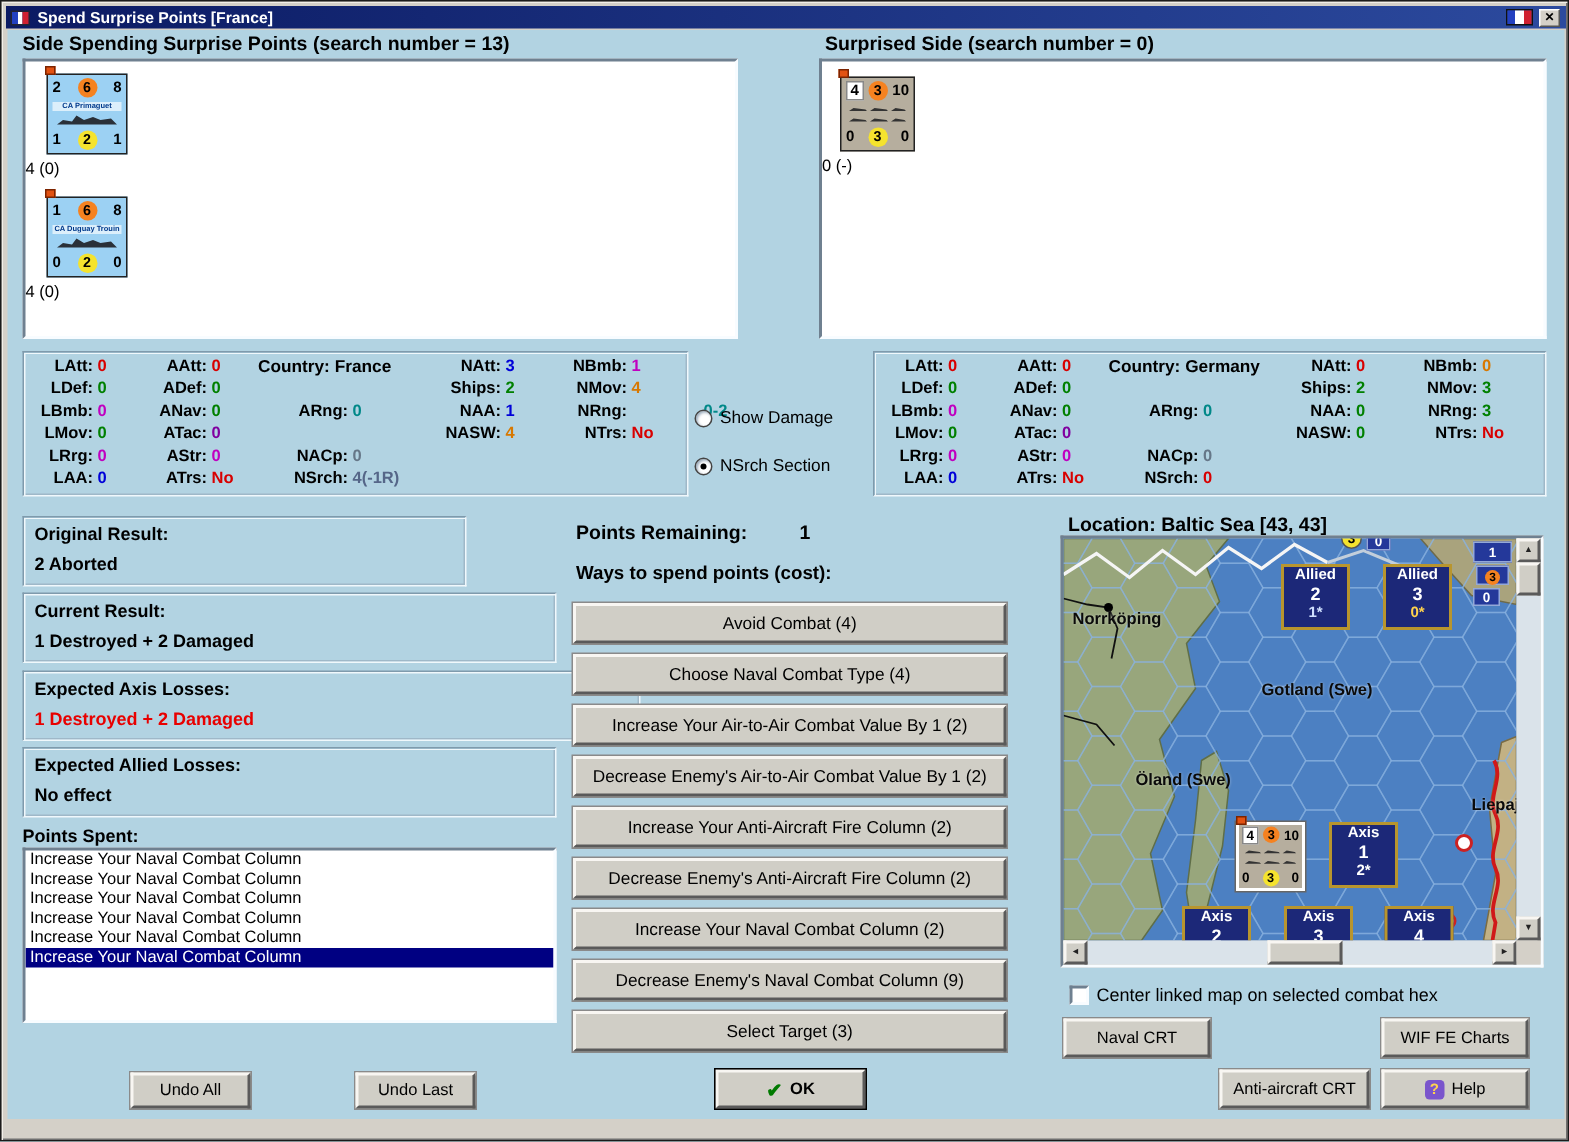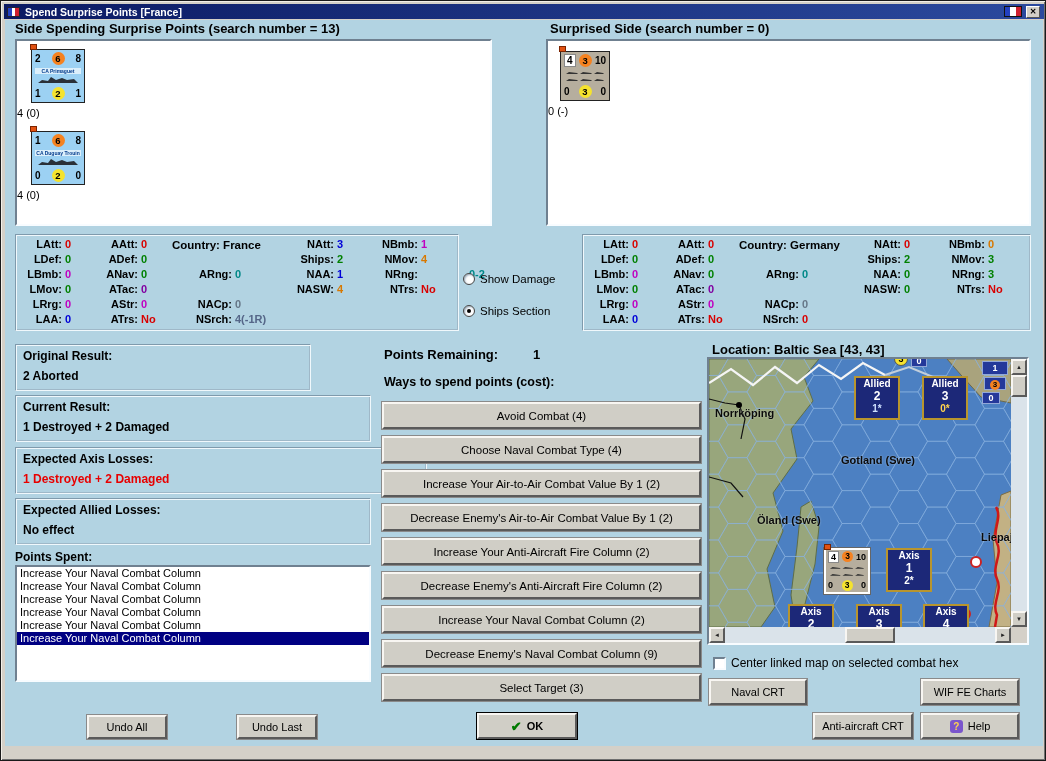--- a/index.html
+++ b/index.html
@@ -12,21 +12,21 @@
 .title{color:#fff;font-size:10.5px;font-weight:bold;padding-left:5px;white-space:nowrap;}
 .t-flag{position:absolute;right:22px;top:2px;width:18px;height:11px;display:flex;border:1px solid #111;}
 .t-flag i{flex:1;}
 .stripe-b{background:#2340c0;}.stripe-w{background:#fff;}.stripe-r{background:#d02030;}
 .t-close{position:absolute;right:4px;top:2px;width:14px;height:12px;background:#d4d0c8;border:1px solid;border-color:#fff #555 #555 #fff;font-size:8px;line-height:10px;text-align:center;font-weight:bold;color:#000;}
 .client{position:absolute;left:4px;top:19px;width:1038px;height:726px;background:#b2d3e2;}
 .hdr{position:absolute;font-weight:bold;font-size:13px;color:#000;white-space:nowrap;}
 .sunkenw{position:absolute;background:#fff;border:2px solid;border-color:#6f8090 #f8fcff #f8fcff #6f8090;}
 .etched{position:absolute;background:#b2d3e2;border:1px solid;border-color:#7f9aac #f0f8fc #f0f8fc #7f9aac;box-shadow:inset 1px 1px 0 #f0f8fc,inset -1px -1px 0 #9fb8c8;}
 .btn{position:absolute;background:#d0cec6;border:2px solid;border-color:#f8f6f2 #5a5a5a #5a5a5a #f8f6f2;box-shadow:0 0 0 1px #8a8a8a;font-size:11px;font-family:"Liberation Sans",sans-serif;color:#000;display:flex;align-items:center;justify-content:center;gap:5px;cursor:default;white-space:nowrap;}
-.spendbtn{left:381px;width:319px;height:27px;font-size:11.5px;}
+.spendbtn{left:381px;width:289px;height:27px;font-size:11.5px;}
 .default{outline:1px solid #000;}
 .okck{color:#007a00;font-size:13px;font-weight:bold;}
 .helpq{width:13px;height:13px;border-radius:3px;background:#7a55cc;color:#ffd34d;font-size:10px;font-weight:bold;line-height:13px;text-align:center;}
 .counter{position:absolute;width:54px;height:54px;border:1px solid #222;padding:2px 3px;display:flex;flex-direction:column;justify-content:space-between;font-weight:bold;font-size:10px;color:#000;}
 .counter.fr{background:#9cd1f3;}
 .counter.de{background:#b6ae9e;}
 .counter.small{width:46px;height:46px;font-size:9px;padding:1px 2px;border:2px solid #fff;outline:1px solid #666;}
 .crow{display:flex;justify-content:space-between;align-items:center;height:13px;}
 .small .crow{height:11px;}
 .circ{width:13px;height:13px;border-radius:50%;text-align:center;line-height:13px;font-size:9.5px;}
@@ -188,21 +188,21 @@
       <div class="sc"></div>
     </div>
   </div>
 
   <div class="orow" style="left:462px;top:272px">
     <span class="radio"></span>
     <span>Show Damage</span>
   </div>
   <div class="orow" style="left:462px;top:304px">
     <span class="radio on"></span>
-    <span>Ships Section</span>
+    <span>NSrch Section</span>
   </div>
 
   <div class="etched" style="left:581px;top:233px;width:449px;height:97px">
     <div class="country" style="left:156px;top:4px">Country: Germany</div>
     <div class="statgrid" style="left:0;top:0;grid-template-columns:76px 80px 116px 84px 89px">
       <div class="sc"><span class="sl">LAtt:</span><span class="sv" style="color: rgb(216, 0, 0);">0</span></div>
       <div class="sc"><span class="sl">AAtt:</span><span class="sv" style="color: rgb(216, 0, 0);">0</span></div>
       <div class="sc"></div>
       <div class="sc"><span class="sl">NAtt:</span><span class="sv" style="color: rgb(216, 0, 0);">0</span></div>
       <div class="sc"><span class="sl">NBmb:</span><span class="sv" style="color: rgb(216, 120, 0);">0</span></div>

